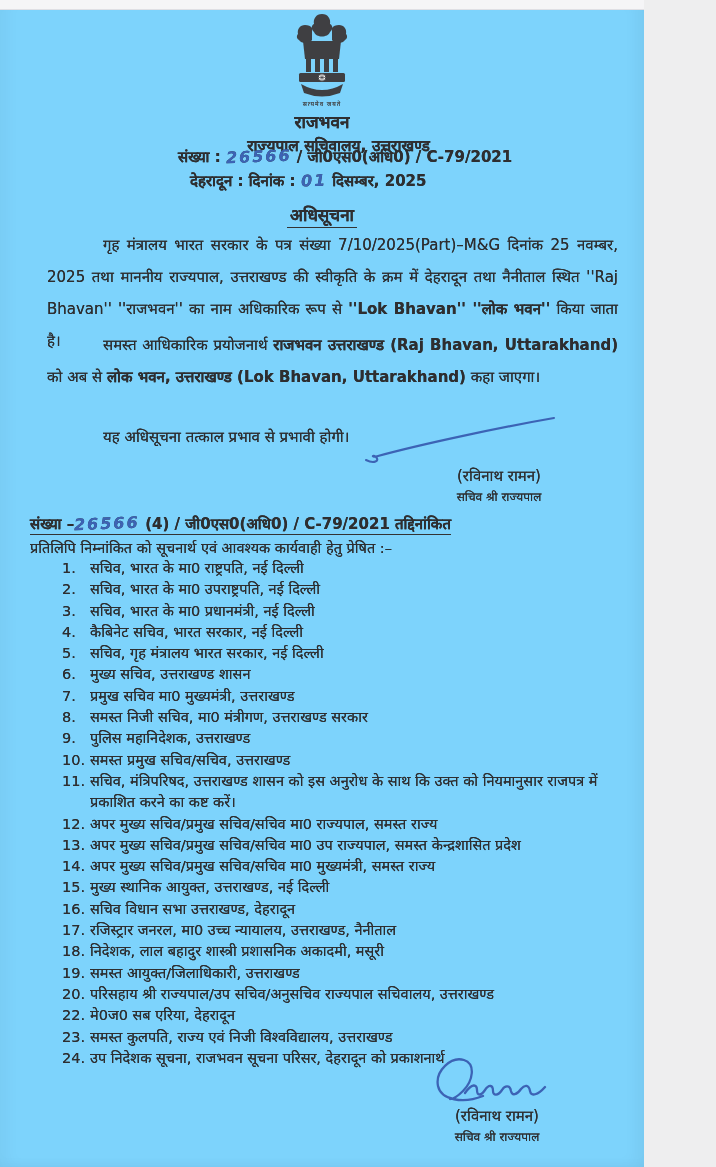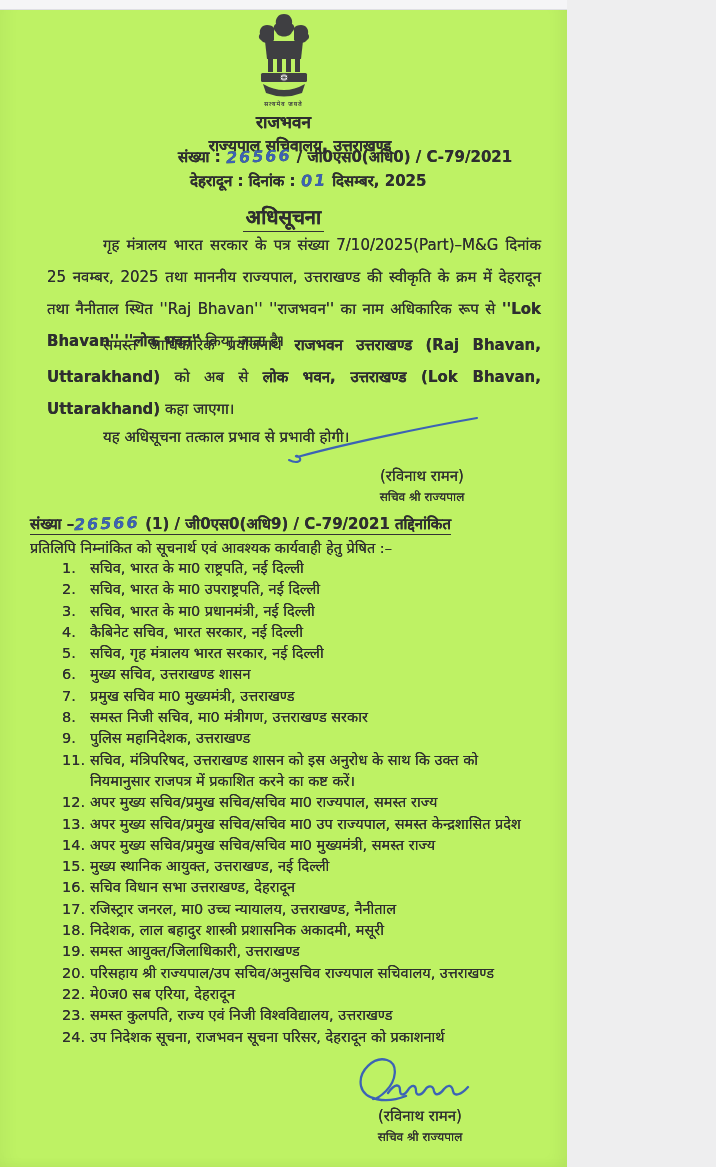--- a/index.html
+++ b/index.html
@@ -1,20 +1,20 @@
 <!DOCTYPE html>
 <html><head>
 <meta charset="utf-8">
 <style>
   * { margin:0; padding:0; box-sizing:border-box; }
   html,body { width:716px; background:#eeeeef; }
   body { font-family:"DejaVu Sans", sans-serif; color:#2e2e30; }
   .page {
-    position:relative; width:567px; height:1167px;
-    background:#bef264; overflow:hidden;
+    position:relative; width:644px; height:1167px;
+    background:#7dd3fc; overflow:hidden;
     box-shadow: inset -8px 0 14px rgba(0,0,0,0.045), inset 8px 0 14px rgba(0,0,0,0.03);
   }
   .top-strip {
     position:absolute; top:0; left:0; right:0; height:10px;
     background:#f5f5f7; border-bottom:1px solid #dfdfe4;
   }
   .scan-text { text-shadow:0 0 0.45px rgba(40,40,40,0.9); }
 
   
   .crest { position:absolute; top:12px; left:0; right:0; text-align:center; }
@@ -24,21 +24,21 @@
   .secretariat { font-size:15.5px; font-weight:bold; margin-top:1px;padding-left:33px; }
 
   .refblock { position:absolute; top:145px; left:178px; font-size:15px; font-weight:bold; line-height:23px; }
   .dateline { margin-left:12px; }
   .hw { color:#3c63b5; font-style:italic; font-weight:600; letter-spacing:2px; display:inline-block; transform:rotate(-2deg); font-size:16px; }
 
   .notice-title {
     position:absolute; top:203px; left:0; right:0; text-align:center;
   }
   .notice-title span {
-    display:inline-block; font-size:20px; font-weight:bold;
+    display:inline-block; font-size:17px; font-weight:bold;
     border-bottom:1.6px solid #333; padding:0 3px 1px;
   }
 
   .para {
     position:absolute; left:30px; right:26px;
     font-size:15px; line-height:32px; text-align:justify; text-indent:56px;margin-left:17px;
   }
   .p1 { top:229px; }
   .p2 { top:329px; }
   .p3 { top:421px; }
@@ -110,21 +110,21 @@
 
   <div class="sign sign1">
     <svg width="210" height="52" viewBox="0 0 210 52" aria-hidden="true">
       <path d="M14 46 c8 4 14 1 10 -3 c-3 -3 -6 1 2 -1 C70 30 150 13 202 4" fill="none" stroke="#3c63b5" stroke-width="2.1" stroke-linecap="round"></path>
     </svg>
     <div class="sig-name scan-text">(रविनाथ रामन)</div>
     <div class="sig-title scan-text">सचिव श्री राज्यपाल</div>
   </div>
 
   <div class="copy-ref scan-text">
-    <span class="inner"><span>संख्या –</span><span class="hw">26566</span><span> (1) / जी0एस0(अधि9) / C-79/2021 तद्दिनांकित</span></span>
+    <span class="inner"><span>संख्या –</span><span class="hw">26566</span><span> (4) / जी0एस0(अधि0) / C-79/2021 तद्दिनांकित</span></span>
   </div>
   <div class="copy-intro scan-text">प्रतिलिपि निम्नांकित को सूचनार्थ एवं आवश्यक कार्यवाही हेतु प्रेषित :–</div>
 
   <ol class="copy-list scan-text">
 
       <li class="copy-item">
         <span class="num">1.</span>
         <span class="txt">सचिव, भारत के मा0 राष्ट्रपति, नई दिल्ली</span>
       </li>
 
@@ -161,20 +161,24 @@
       <li class="copy-item">
         <span class="num">8.</span>
         <span class="txt">समस्त निजी सचिव, मा0 मंत्रीगण, उत्तराखण्ड सरकार</span>
       </li>
 
       <li class="copy-item">
         <span class="num">9.</span>
         <span class="txt">पुलिस महानिदेशक, उत्तराखण्ड</span>
       </li>
 
+      <li class="copy-item">
+        <span class="num">10.</span>
+        <span class="txt">समस्त प्रमुख सचिव/सचिव, उत्तराखण्ड</span>
+      </li>
 
       <li class="copy-item">
         <span class="num">11.</span>
         <span class="txt">सचिव, मंत्रिपरिषद, उत्तराखण्ड शासन को इस अनुरोध के साथ कि उक्त को नियमानुसार राजपत्र में प्रकाशित करने का कष्ट करें।</span>
       </li>
 
       <li class="copy-item">
         <span class="num">12.</span>
         <span class="txt">अपर मुख्य सचिव/प्रमुख सचिव/सचिव मा0 राज्यपाल, समस्त राज्य</span>
       </li>

